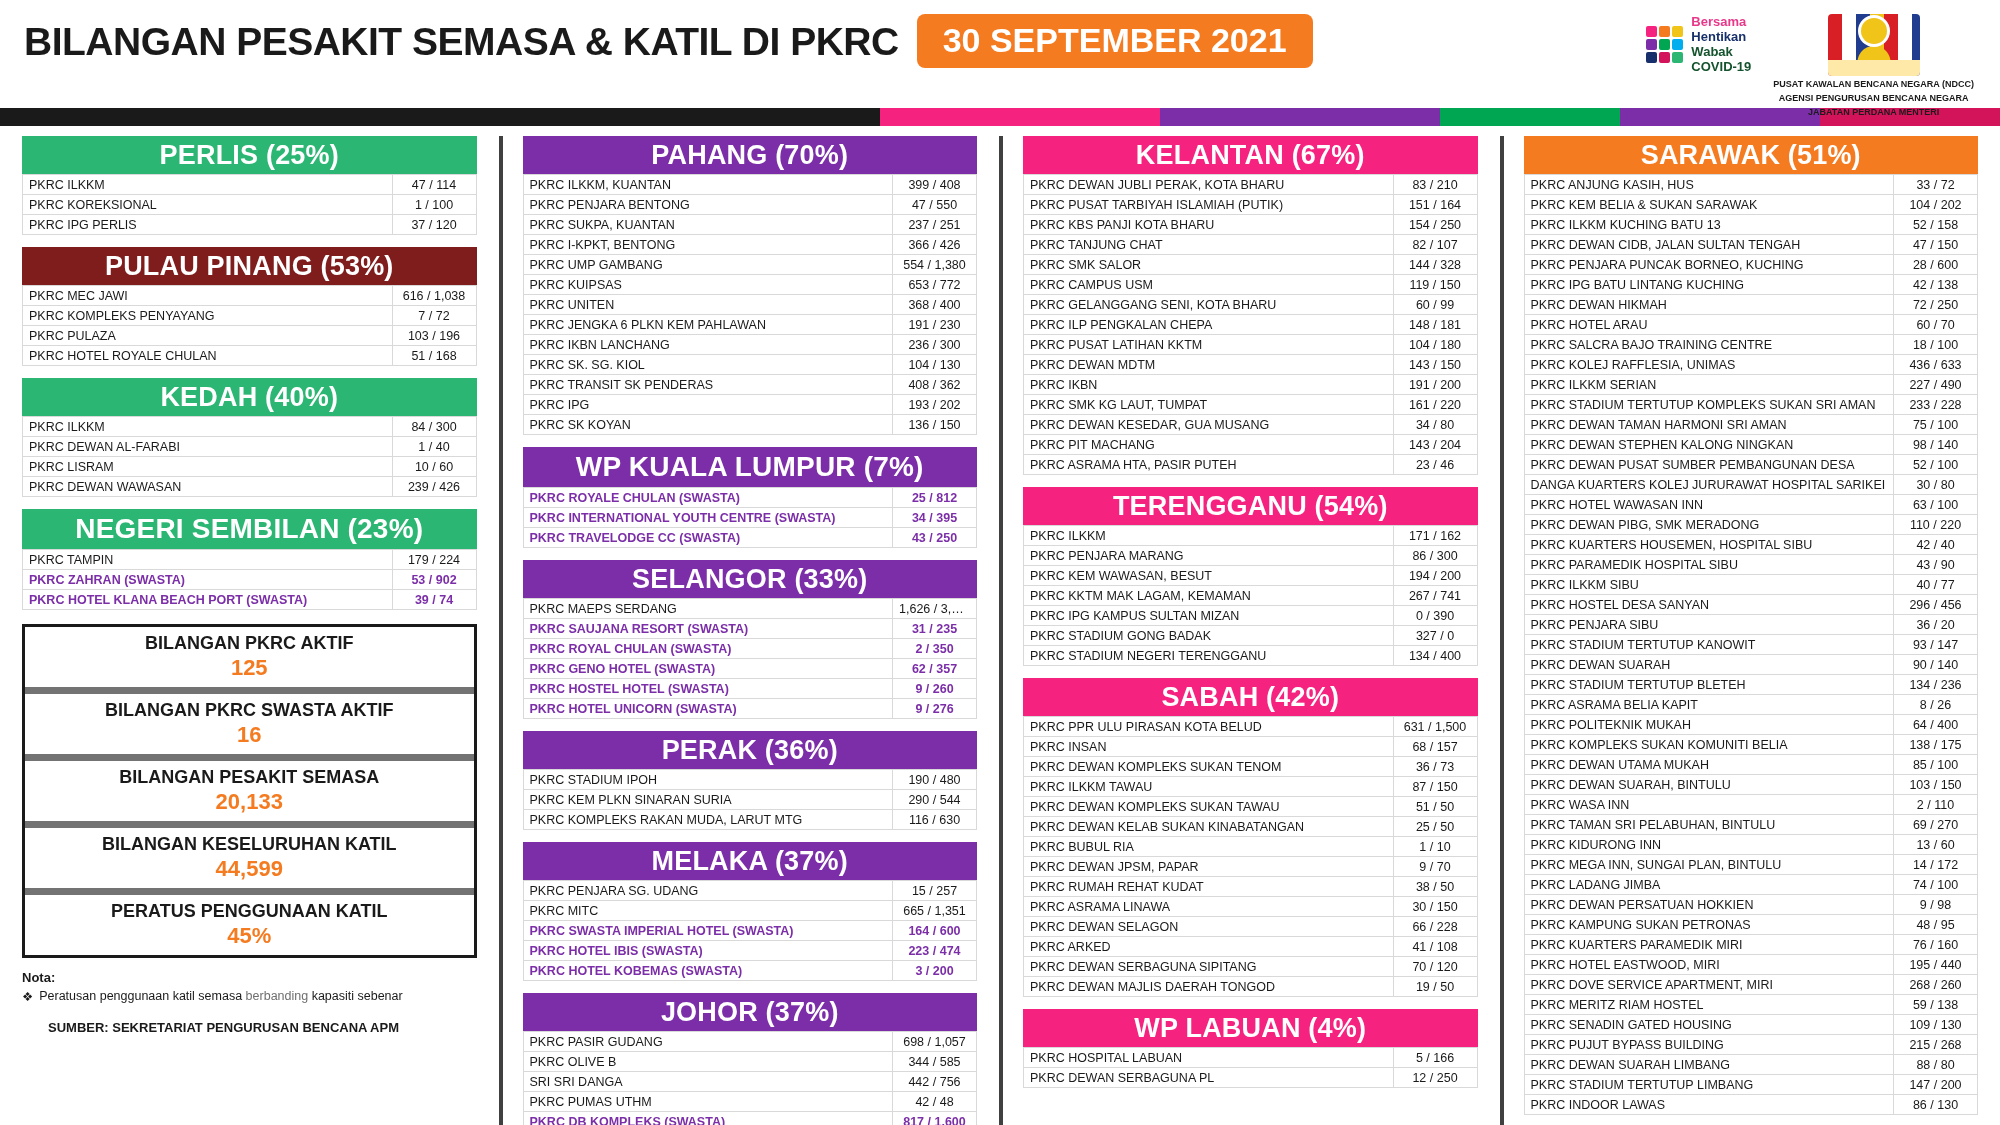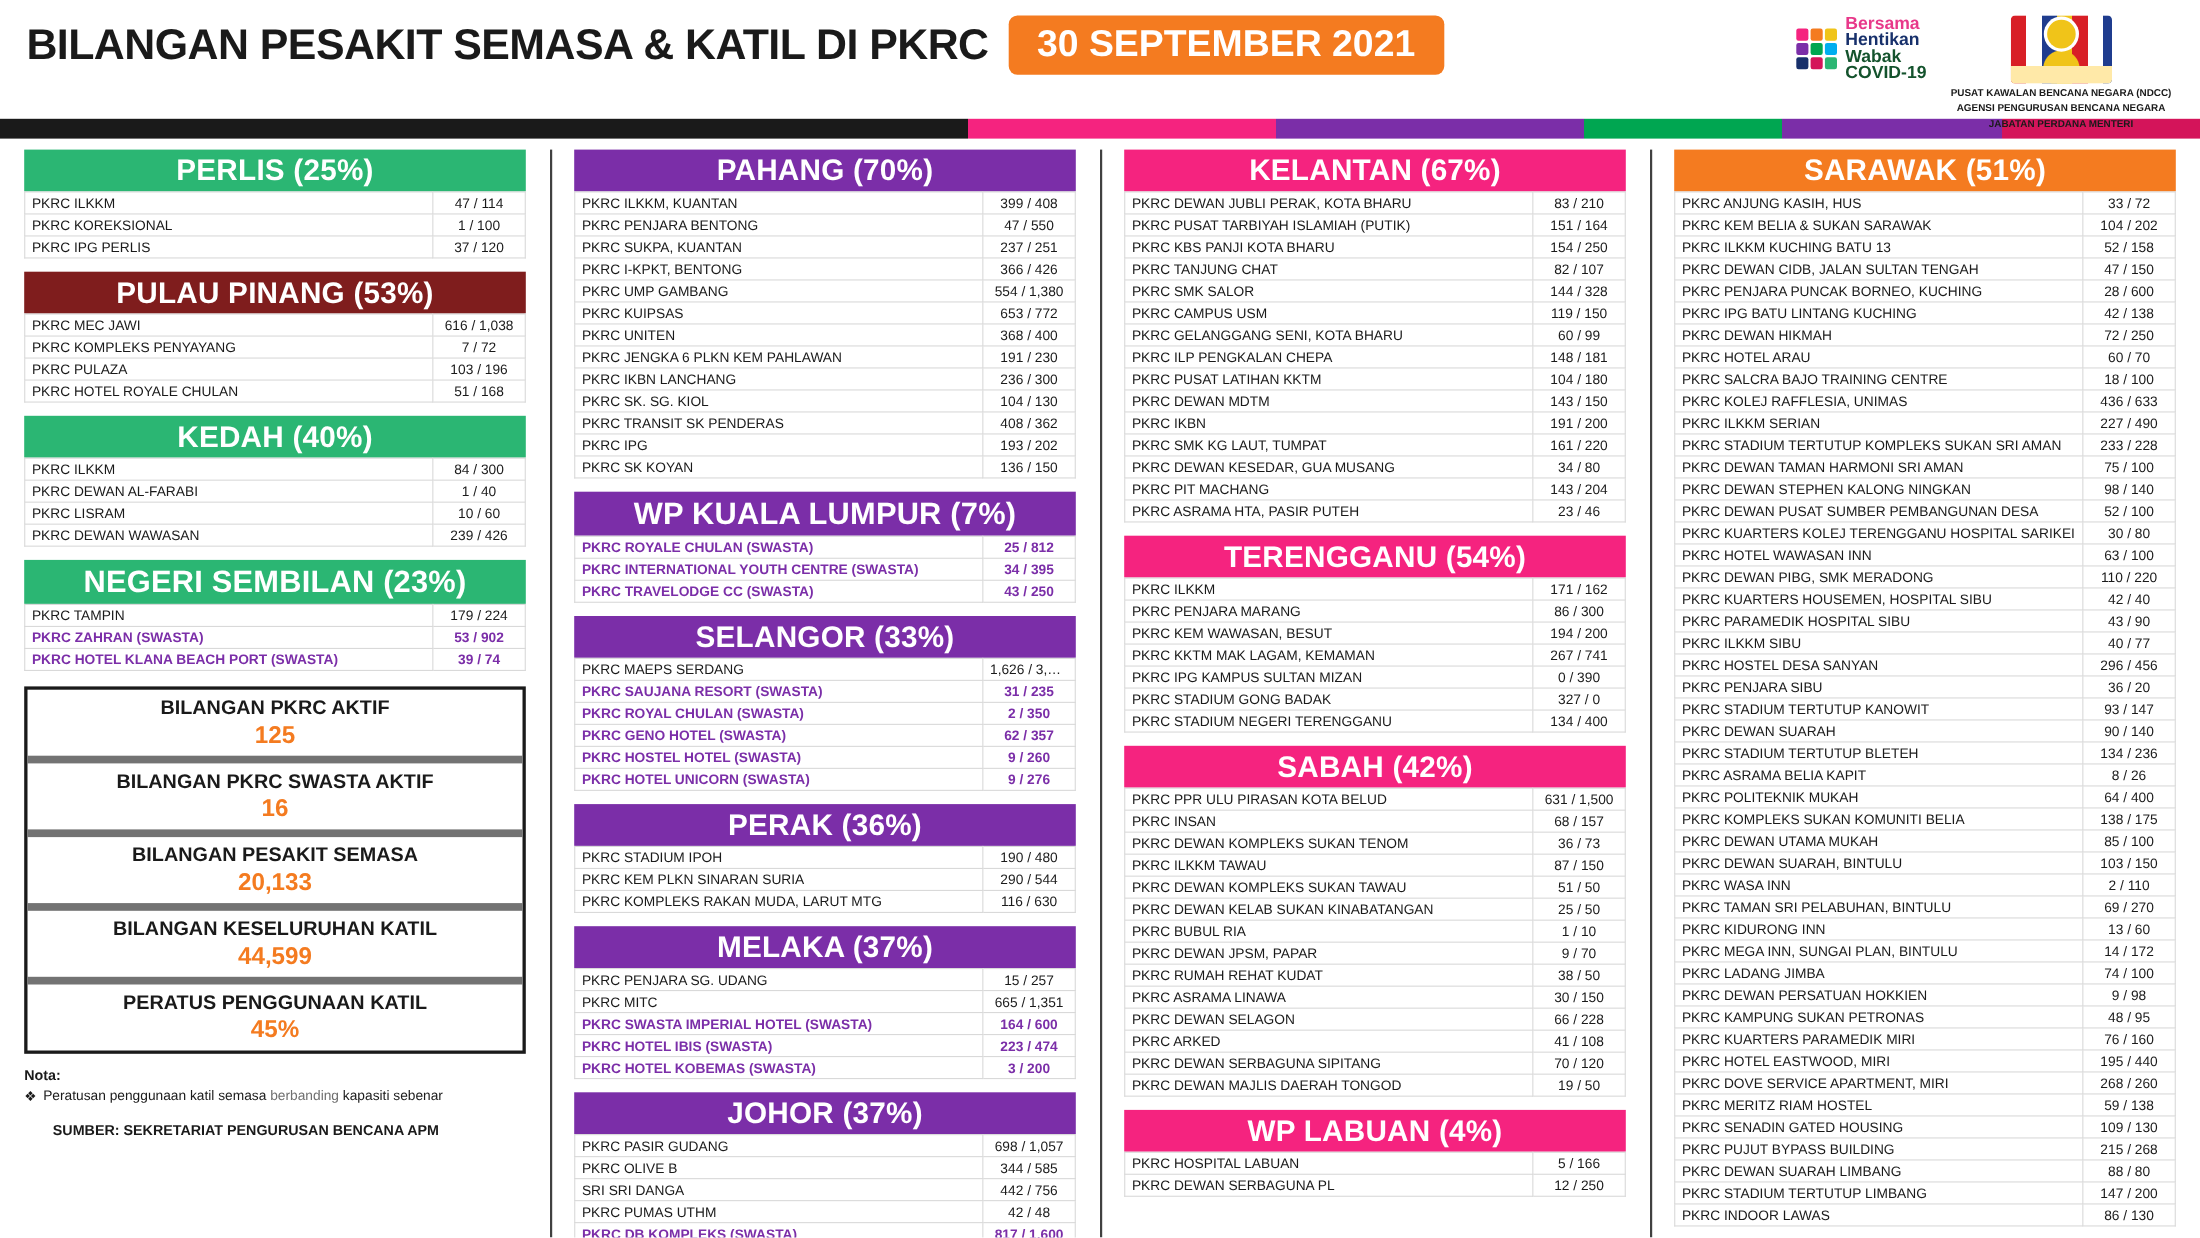--- a/index.html
+++ b/index.html
@@ -57,21 +57,21 @@
   }
   .logo-bersama .swatch-grid {
     display: grid;
     grid-template-columns: repeat(3, 11px);
     grid-template-rows: repeat(3, 11px);
     gap: 2px;
     transform: rotate(0deg);
   }
   .logo-bersama .swatch-grid i { display:block; width:11px; height:11px; border-radius:2px; }
   .logo-bersama .txt {
-    font-size: 16px; font-weight: bold; line-height: 15px; color: #17306b;
+    font-size: 13px; font-weight: bold; line-height: 15px; color: #17306b;
   }
   .logo-bersama .txt .l1 { color:#e8388a; }
   .logo-bersama .txt .l2 { color:#17306b; }
   .logo-bersama .txt .l3 { color:#14532d; }
   .logo-jata { text-align: center; }
   .jata-crest {
     width: 92px; height: 62px; margin: 0 auto;
     background:
       radial-gradient(circle at 50% 78%, #f0c419 0 16px, transparent 17px),
       linear-gradient(90deg,#d81f26 0 14px,#ffffff 14px 28px,#1f3c8e 28px 42px,#f0c419 42px 56px,#d81f26 56px 70px,#ffffff 70px 84px,#1f3c8e 84px 92px);
@@ -100,21 +100,21 @@
   .colorbar i { display:block; height:100%; }
 
   
   .content {
     display: flex;
     padding: 10px 22px 0 22px;
     gap: 22px;
     height: calc(1125px - 108px - 18px);
   }
   .col { flex: 1 1 0; min-width: 0; }
-  .col.divider { border-left: 2px solid #404040; padding-left: 20px; }
+  .col.divider { border-left: 4px solid #404040; padding-left: 20px; }
 
   
   .state { margin-bottom: 12px; }
   .state-head {
     color: #ffffff;
     font-size: 27px;
     font-weight: bold;
     text-align: center;
     line-height: 38px;
     letter-spacing: 0.2px;
@@ -750,21 +750,21 @@
               </tr>
               <tr>
                 <td class="lbl">PKRC DEWAN STEPHEN KALONG NINGKAN</td>
                 <td class="val">98 / 140</td>
               </tr>
               <tr>
                 <td class="lbl">PKRC DEWAN PUSAT SUMBER PEMBANGUNAN DESA</td>
                 <td class="val">52 / 100</td>
               </tr>
               <tr>
-                <td class="lbl">PKRC KUARTERS  KOLEJ TERENGGANU HOSPITAL SARIKEI</td>
+                <td class="lbl">DANGA KUARTERS  KOLEJ JURURAWAT HOSPITAL SARIKEI</td>
                 <td class="val">30 / 80</td>
               </tr>
               <tr>
                 <td class="lbl">PKRC HOTEL WAWASAN INN</td>
                 <td class="val">63 / 100</td>
               </tr>
               <tr>
                 <td class="lbl">PKRC DEWAN PIBG, SMK MERADONG</td>
                 <td class="val">110 / 220</td>
               </tr>

